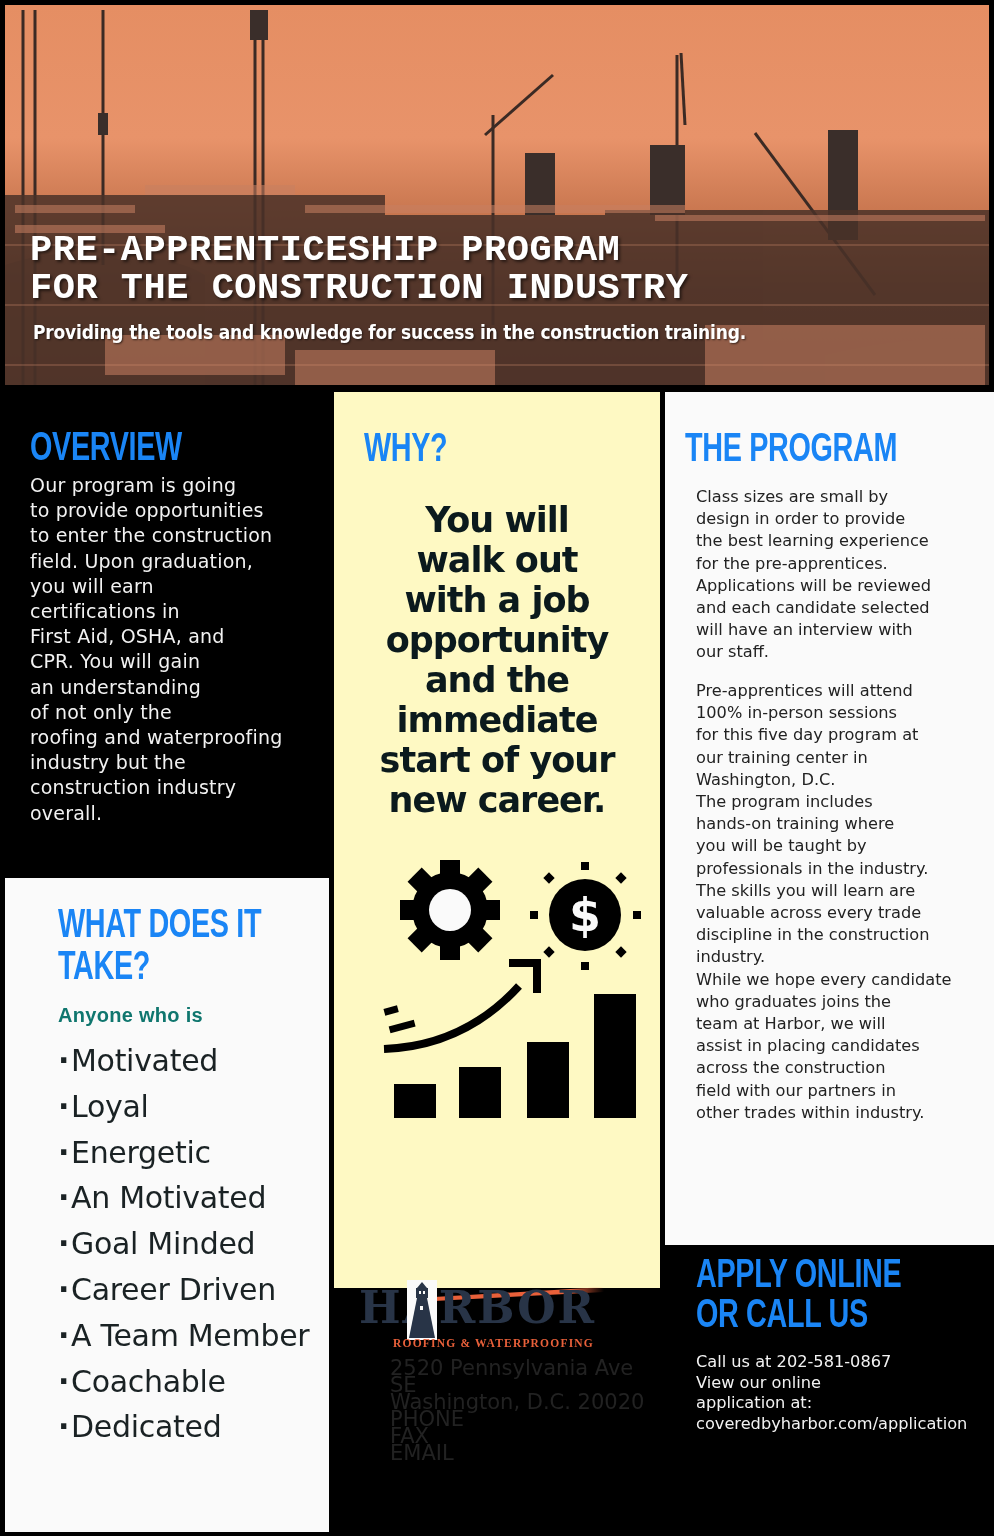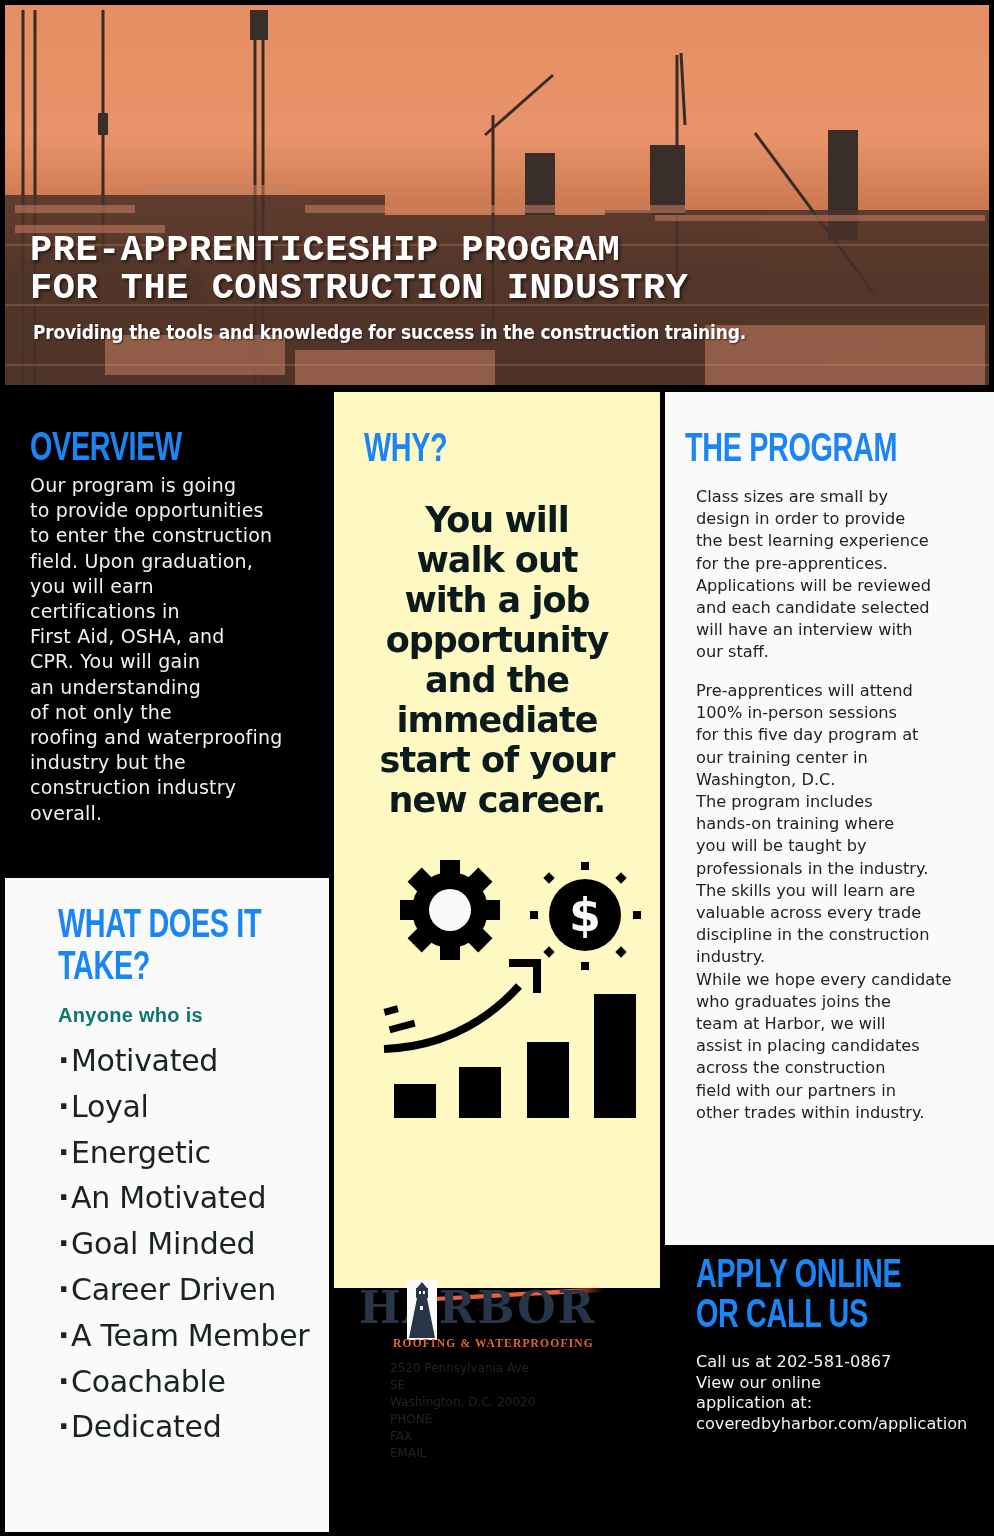--- a/index.html
+++ b/index.html
@@ -75,21 +75,21 @@
   .logo { position: absolute; left: 25px; top: 880px; width: 260px; height: 70px; }
   .logo .word {
     position: absolute; left: 0; top: 10px; font-family: "DejaVu Serif", serif; font-weight: bold;
     font-size: 44px; color: #283447; letter-spacing: 2px; white-space: nowrap;
   }
   .logo .tag {
     position: absolute; left: 34px; top: 65px; font-family: Liberation Serif, serif; font-weight: bold;
     font-size: 11.5px; color: #e8603a; letter-spacing: 1.2px; white-space: nowrap;
   }
   .address {
-    position: absolute; left: 56px; top: 968px; font-size: 12px; line-height: 17px; color: #222;
+    position: absolute; left: 56px; top: 968px; font-size: 21px; line-height: 17px; color: #222;
     font-family: "DejaVu Sans", sans-serif;
   }
   .address span { display: block; white-space: nowrap; }
 
   
   .program { position: absolute; left: 665px; top: 392px; width: 372px; height: 853px; background: #fafafa; }
   .program .hdg { position: absolute; left: 20px; top: 34px; font-size: 40px; line-height: 42px; }
   .program .p { position: absolute; left: 31px; width: 300px; font-size: 16.2px; line-height: 22.2px; color: #222; font-family: "DejaVu Sans", sans-serif; }
   .program .p span { display: block; white-space: nowrap; }
   .program .p1 { top: 94px; }

